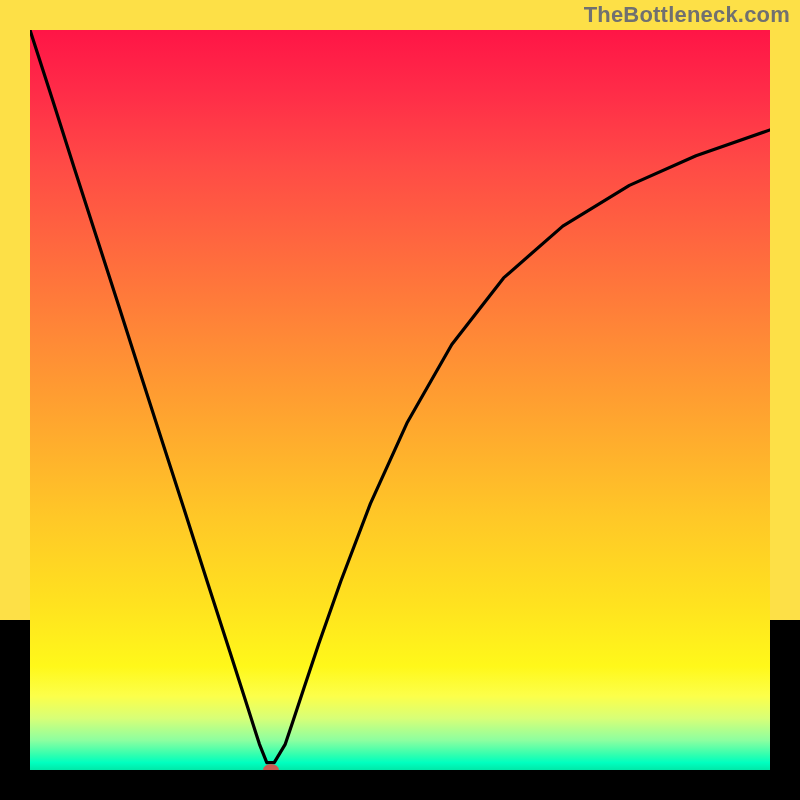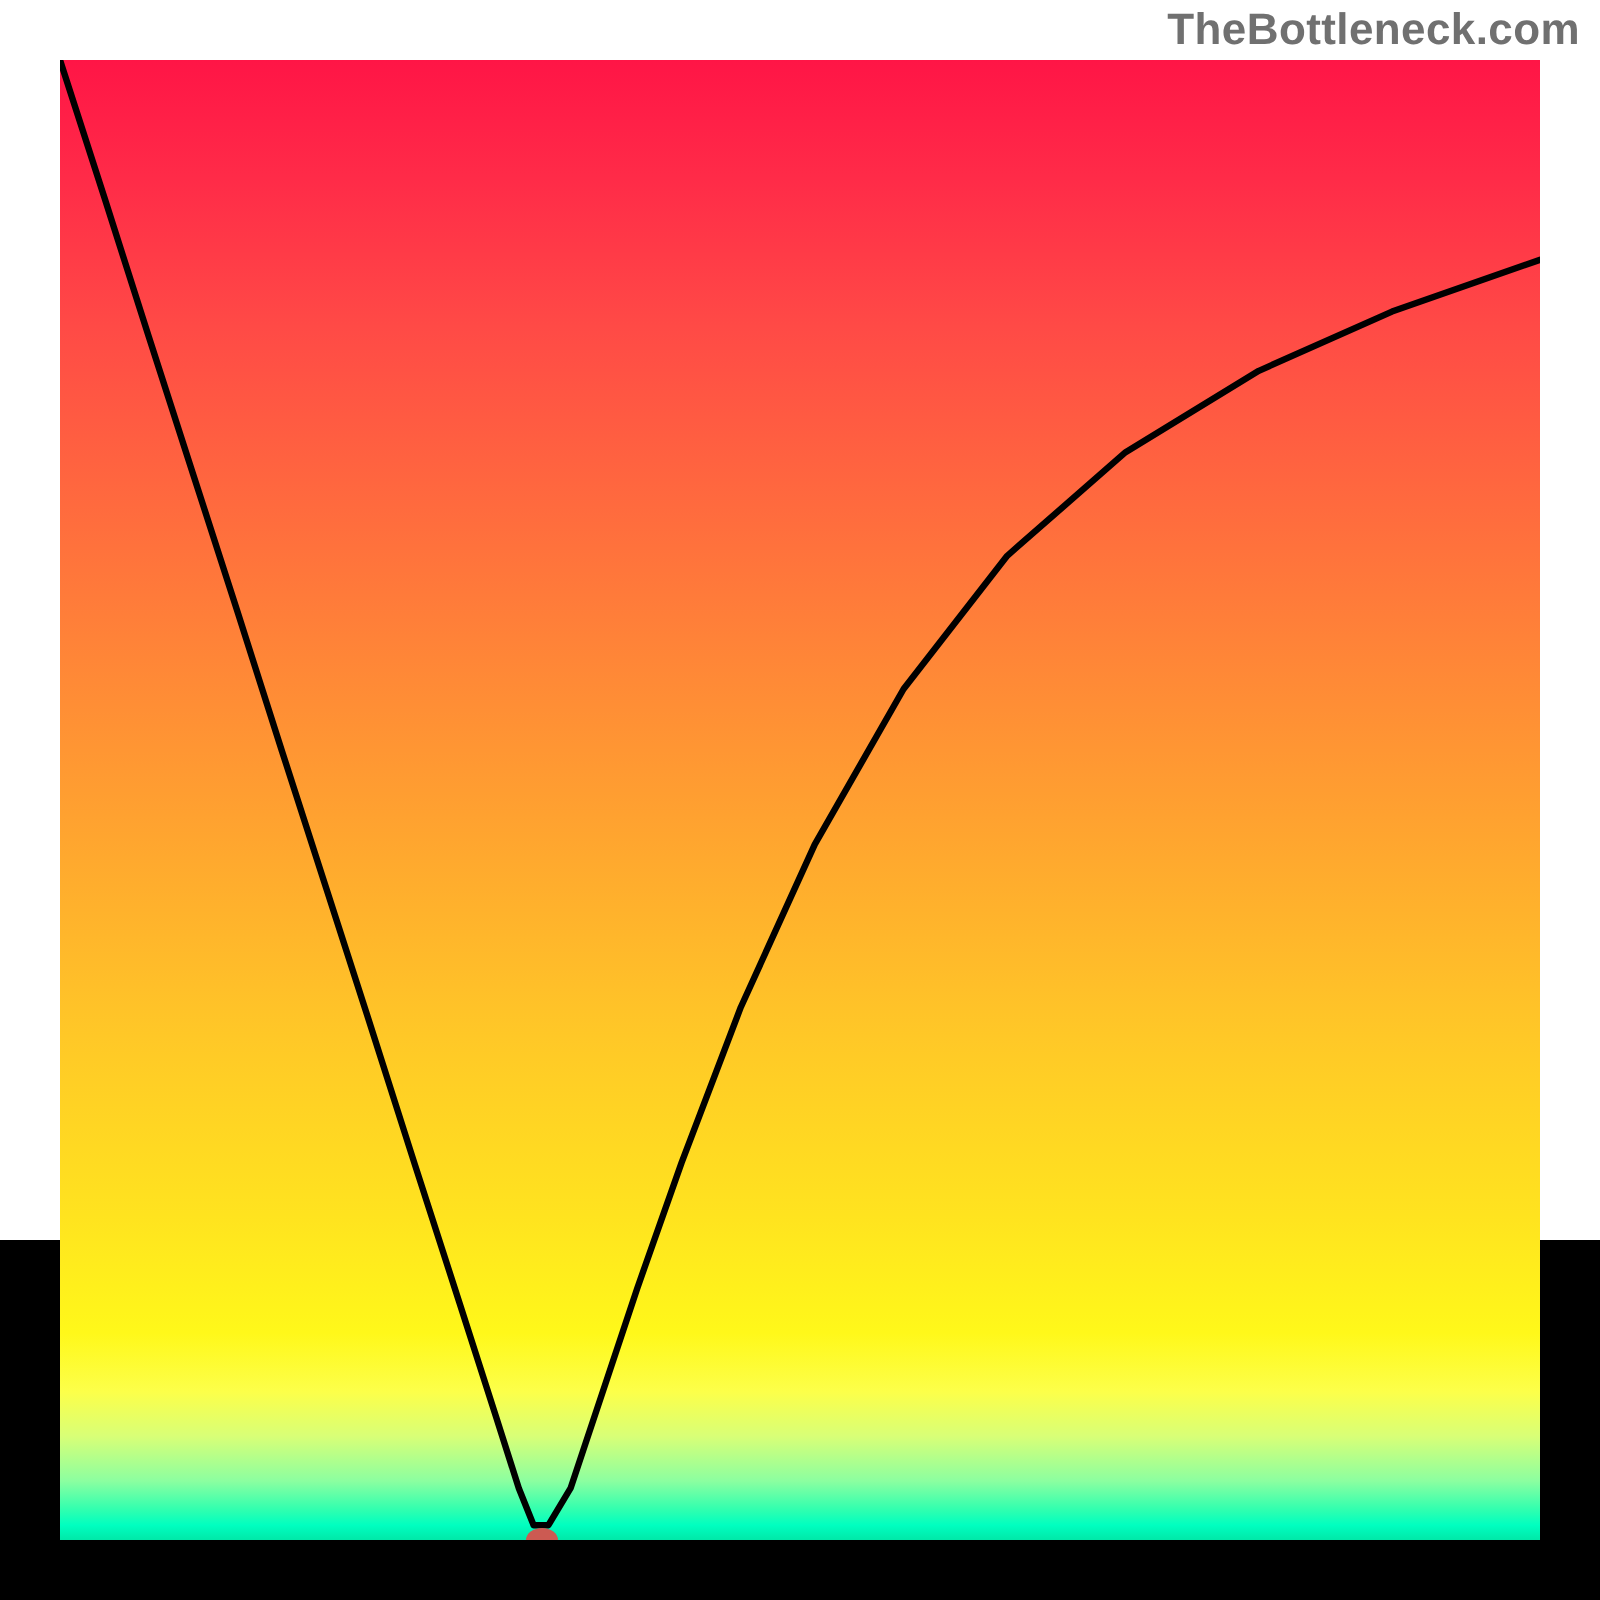--- a/index.html
+++ b/index.html
@@ -8,21 +8,21 @@
     width: 800px;
     height: 800px;
     background: #000;
     font-family: Arial, Helvetica, sans-serif;
     overflow: hidden;
   }
   .frame {
     position: relative;
     width: 800px;
     height: 620px;
-    background: #ffffff;
+    background: #fde047;
   }
   .watermark {
     position: absolute;
     top: 2px;
     right: 10px;
     color: #707070;
     font-size: 22px;
     font-weight: 600;
     letter-spacing: 0.2px;
     z-index: 5;

